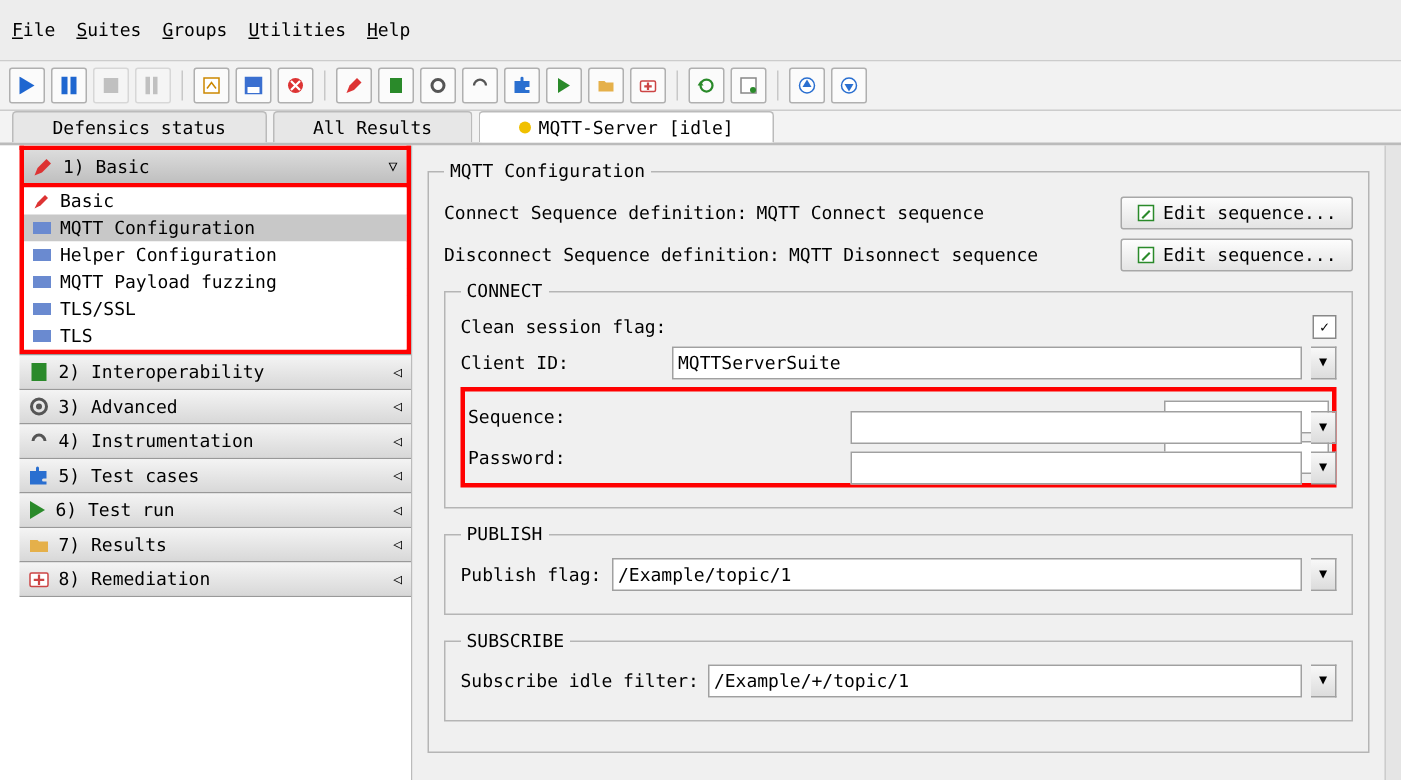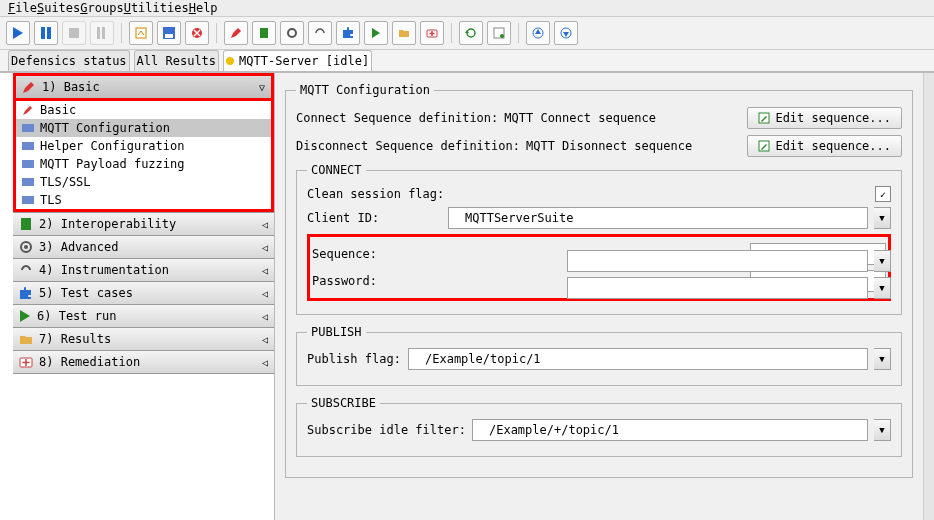--- a/index.html
+++ b/index.html
@@ -1,30 +1,30 @@
 <!DOCTYPE html>
 <html><head>
 <meta charset="utf-8">
 <style>
   html,body{margin:0;padding:0;font-family:"DejaVu Sans Mono","Consolas",monospace;font-size:12px;color:#000;background:#fff;}
   .window{width:934px;height:520px;background:#f0f0f0;display:flex;flex-direction:column;box-sizing:border-box;overflow:hidden;}
   
-  .menubar{background:#ededed;display:flex;padding:1px 8px;}
+  .menubar{background:#ededed;display:flex;gap:14px;padding:13px 8px;}
   .menubar span{cursor:default;}
   .menubar span u{text-decoration:underline;}
   .sep{height:1px;background:#ccc;}
   
   .toolbar{display:flex;align-items:center;gap:4px;padding:4px 6px;background:#f2f2f2;}
   .tb-btn{width:22px;height:22px;border:1px solid #b0b0b0;border-radius:2px;background:#fbfbfb;display:flex;align-items:center;justify-content:center;}
   .tb-btn.disabled{opacity:.4;}
   .tb-sep{width:1px;height:20px;background:#c8c8c8;margin:0 3px;}
   .ico{display:inline-block;}
   
   .tabbar{display:flex;gap:0;padding:0 8px;background:#f3f3f3;border-bottom:1px solid #bbb;}
-  .tab{border:1px solid #bbb;border-bottom:none;background:#e7e7e7;padding:3px 2px;margin-right:4px;border-radius:3px 3px 0 0;display:flex;align-items:center;gap:5px;}
+  .tab{border:1px solid #bbb;border-bottom:none;background:#e7e7e7;padding:3px 26px;margin-right:4px;border-radius:3px 3px 0 0;display:flex;align-items:center;gap:5px;}
   .tab.active{background:#fff;}
   .status-dot{width:8px;height:8px;border-radius:50%;background:#f0c000;display:inline-block;}
   
   .body{flex:1;display:flex;border-top:1px solid #bbb;min-height:0;}
   
   .sidebar{width:261px;background:#fff;border-right:1px solid #bbb;display:flex;flex-direction:column;overflow:hidden;padding-left:13px;}
   .acc{border-bottom:1px solid #999;}
   .acc-head{display:flex;align-items:center;gap:6px;padding:4px 6px;background:linear-gradient(#f4f4f4,#d8d8d8);cursor:default;}
   .acc-head .label{flex:1;}
   .acc-head .arrow{font-size:10px;}
@@ -34,21 +34,21 @@
   
   .content{flex:1;padding:6px 10px;overflow:auto;background:#f0f0f0;}
   fieldset{border:1px solid #b5b5b5;margin:4px 0 10px 0;padding:4px 10px 10px 10px;background:#f0f0f0;}
   legend{padding:0 4px;}
   .row{display:flex;align-items:center;gap:6px;margin:6px 0;}
   .row .lbl{min-width:185px;}
   .val{flex:1;}
   .btn{display:flex;align-items:center;gap:5px;border:1px solid #a8a8a8;background:linear-gradient(#fdfdfd,#e4e4e4);padding:3px 10px;border-radius:2px;min-width:130px;margin-left:28px;}
   .fld{display:flex;align-items:center;gap:6px;margin:5px 0;justify-content:space-between;}
   .fld .flbl{min-width:135px;}
-  .input{flex:1;height:20px;border:1px solid #a0a0a0;background:#fff;padding:0 16px;display:flex;align-items:center;}
+  .input{flex:1;height:20px;border:1px solid #a0a0a0;background:#fff;padding:0 3px;display:flex;align-items:center;}
   .dd{width:16px;height:20px;border:1px solid #a0a0a0;border-left:none;background:linear-gradient(#f8f8f8,#dcdcdc);display:flex;align-items:center;justify-content:center;font-size:9px;}
   .chk{width:14px;height:14px;border:1px solid #888;background:#fff;display:inline-flex;align-items:center;justify-content:center;font-size:10px;}
   .redbox{border:3px solid #ff0000;padding:1px 2px;}
   .small-scroll{width:10px;background:#e5e5e5;border-left:1px solid #ccc;}
   .content-wrap{display:flex;flex:1;min-height:0;}
   svg{display:block;}
 </style>
 </head>
 <body>
 

